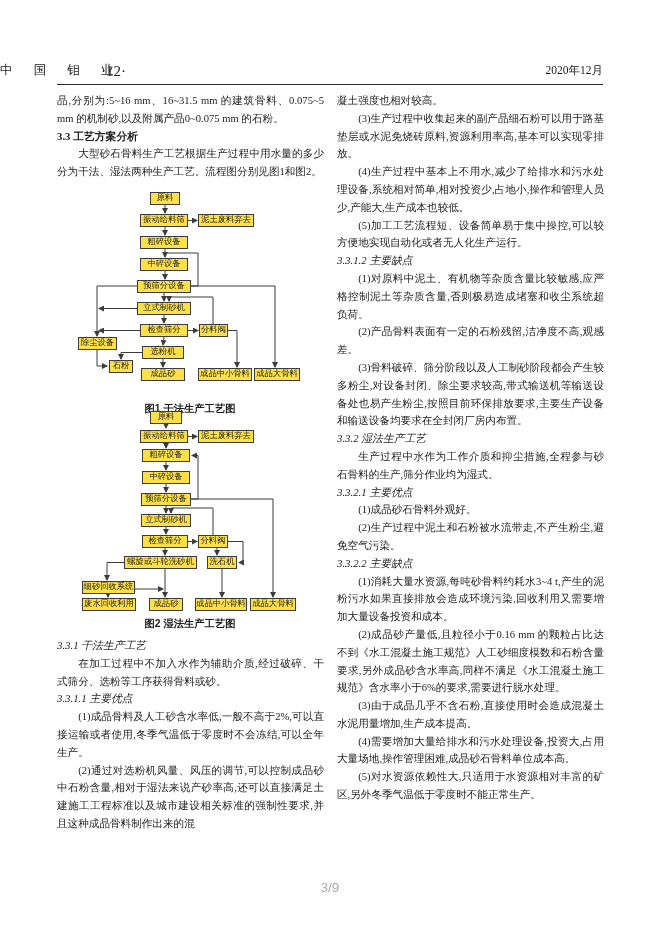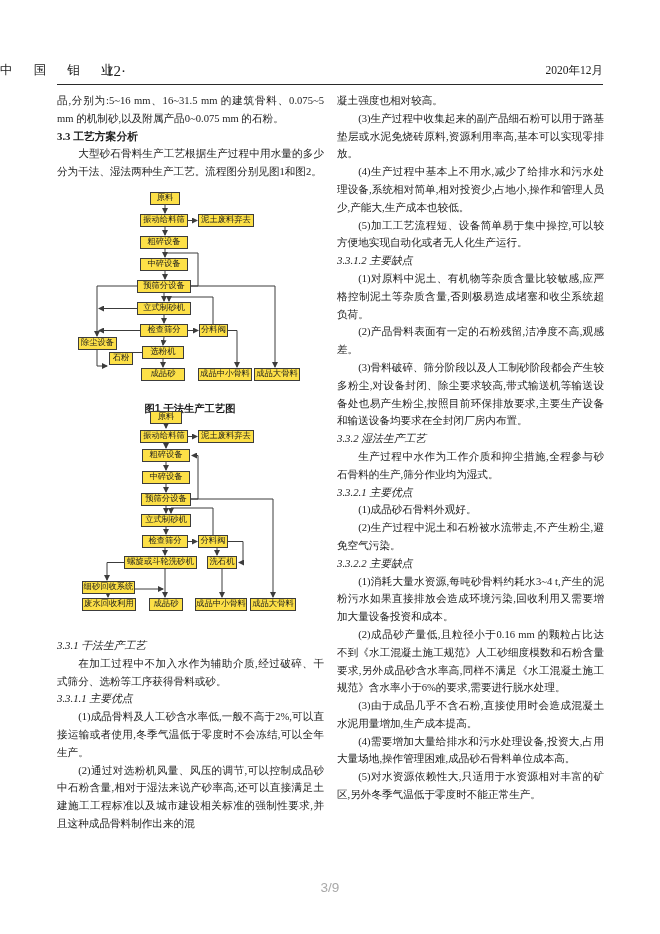--- a/index.html
+++ b/index.html
@@ -86,21 +86,21 @@
     <div class="node" style="left:83px;top:28px;width:48px">振动给料筛</div>
     <div class="node" style="left:141px;top:28px;width:56px">泥土废料弃去</div>
     <div class="node" style="left:83px;top:50px;width:48px">粗碎设备</div>
     <div class="node" style="left:83px;top:72px;width:48px">中碎设备</div>
     <div class="node" style="left:80px;top:94px;width:54px">预筛分设备</div>
     <div class="node" style="left:80px;top:116px;width:54px">立式制砂机</div>
     <div class="node" style="left:83px;top:138px;width:48px">检查筛分</div>
     <div class="node" style="left:142px;top:138px;width:29px">分料阀</div>
     <div class="node" style="left:21px;top:151px;width:39px">除尘设备</div>
     <div class="node" style="left:85px;top:160px;width:42px">选粉机</div>
-    <div class="node" style="left:52px;top:166px;width:24px">石粉</div>
+    <div class="node" style="left:52px;top:174px;width:24px">石粉</div>
     <div class="node" style="left:84px;top:182px;width:44px">成品砂</div>
     <div class="node" style="left:141px;top:182px;width:54px">成品中小骨料</div>
     <div class="node" style="left:197px;top:182px;width:46px">成品大骨料</div>
     <div class="figcap" style="top:216px">图1  干法生产工艺图</div>
   </div>
 
   <div class="fig" id="fig2">
     <svg width="266" height="226">
       <defs>
         <marker id="ah2" markerUnits="userSpaceOnUse" markerWidth="6" markerHeight="6" refX="5" refY="3" orient="auto">
@@ -136,20 +136,21 @@
     <div class="node" style="left:84px;top:107px;width:50px">立式制砂机</div>
     <div class="node" style="left:85px;top:128px;width:46px">检查筛分</div>
     <div class="node" style="left:141px;top:128px;width:30px">分料阀</div>
     <div class="node" style="left:67px;top:149px;width:73px">螺旋或斗轮洗砂机</div>
     <div class="node" style="left:150px;top:149px;width:30px">洗石机</div>
     <div class="node" style="left:25px;top:174px;width:53px">细砂回收系统</div>
     <div class="node" style="left:25px;top:191px;width:54px">废水回收利用</div>
     <div class="node" style="left:92px;top:191px;width:34px">成品砂</div>
     <div class="node" style="left:138px;top:191px;width:52px">成品中小骨料</div>
     <div class="node" style="left:193px;top:191px;width:46px">成品大骨料</div>
+    <div class="figcap" style="top:210px">图2  湿法生产工艺图</div>
   </div>
 
   <p class="h-kai">3.3.1  干法生产工艺</p>
   <p>在加工过程中不加入水作为辅助介质,经过破碎、干式筛分、选粉等工序获得骨料或砂。</p>
   <p class="h-kai">3.3.1.1  主要优点</p>
   <p>(1)成品骨料及人工砂含水率低,一般不高于2%,可以直接运输或者使用,冬季气温低于零度时不会冻结,可以全年生产。</p>
   <p>(2)通过对选粉机风量、风压的调节,可以控制成品砂中石粉含量,相对于湿法来说产砂率高,还可以直接满足土建施工工程标准以及城市建设相关标准的强制性要求,并且这种成品骨料制作出来的混</p>
 </div>
 
 <div class="col col-right">

